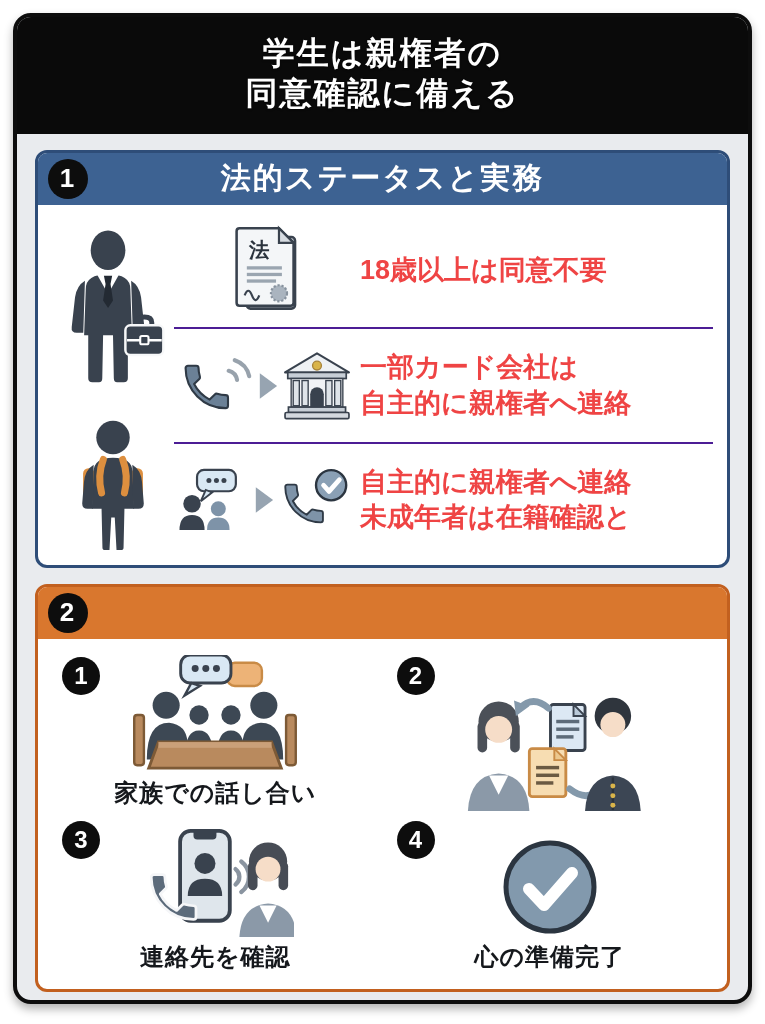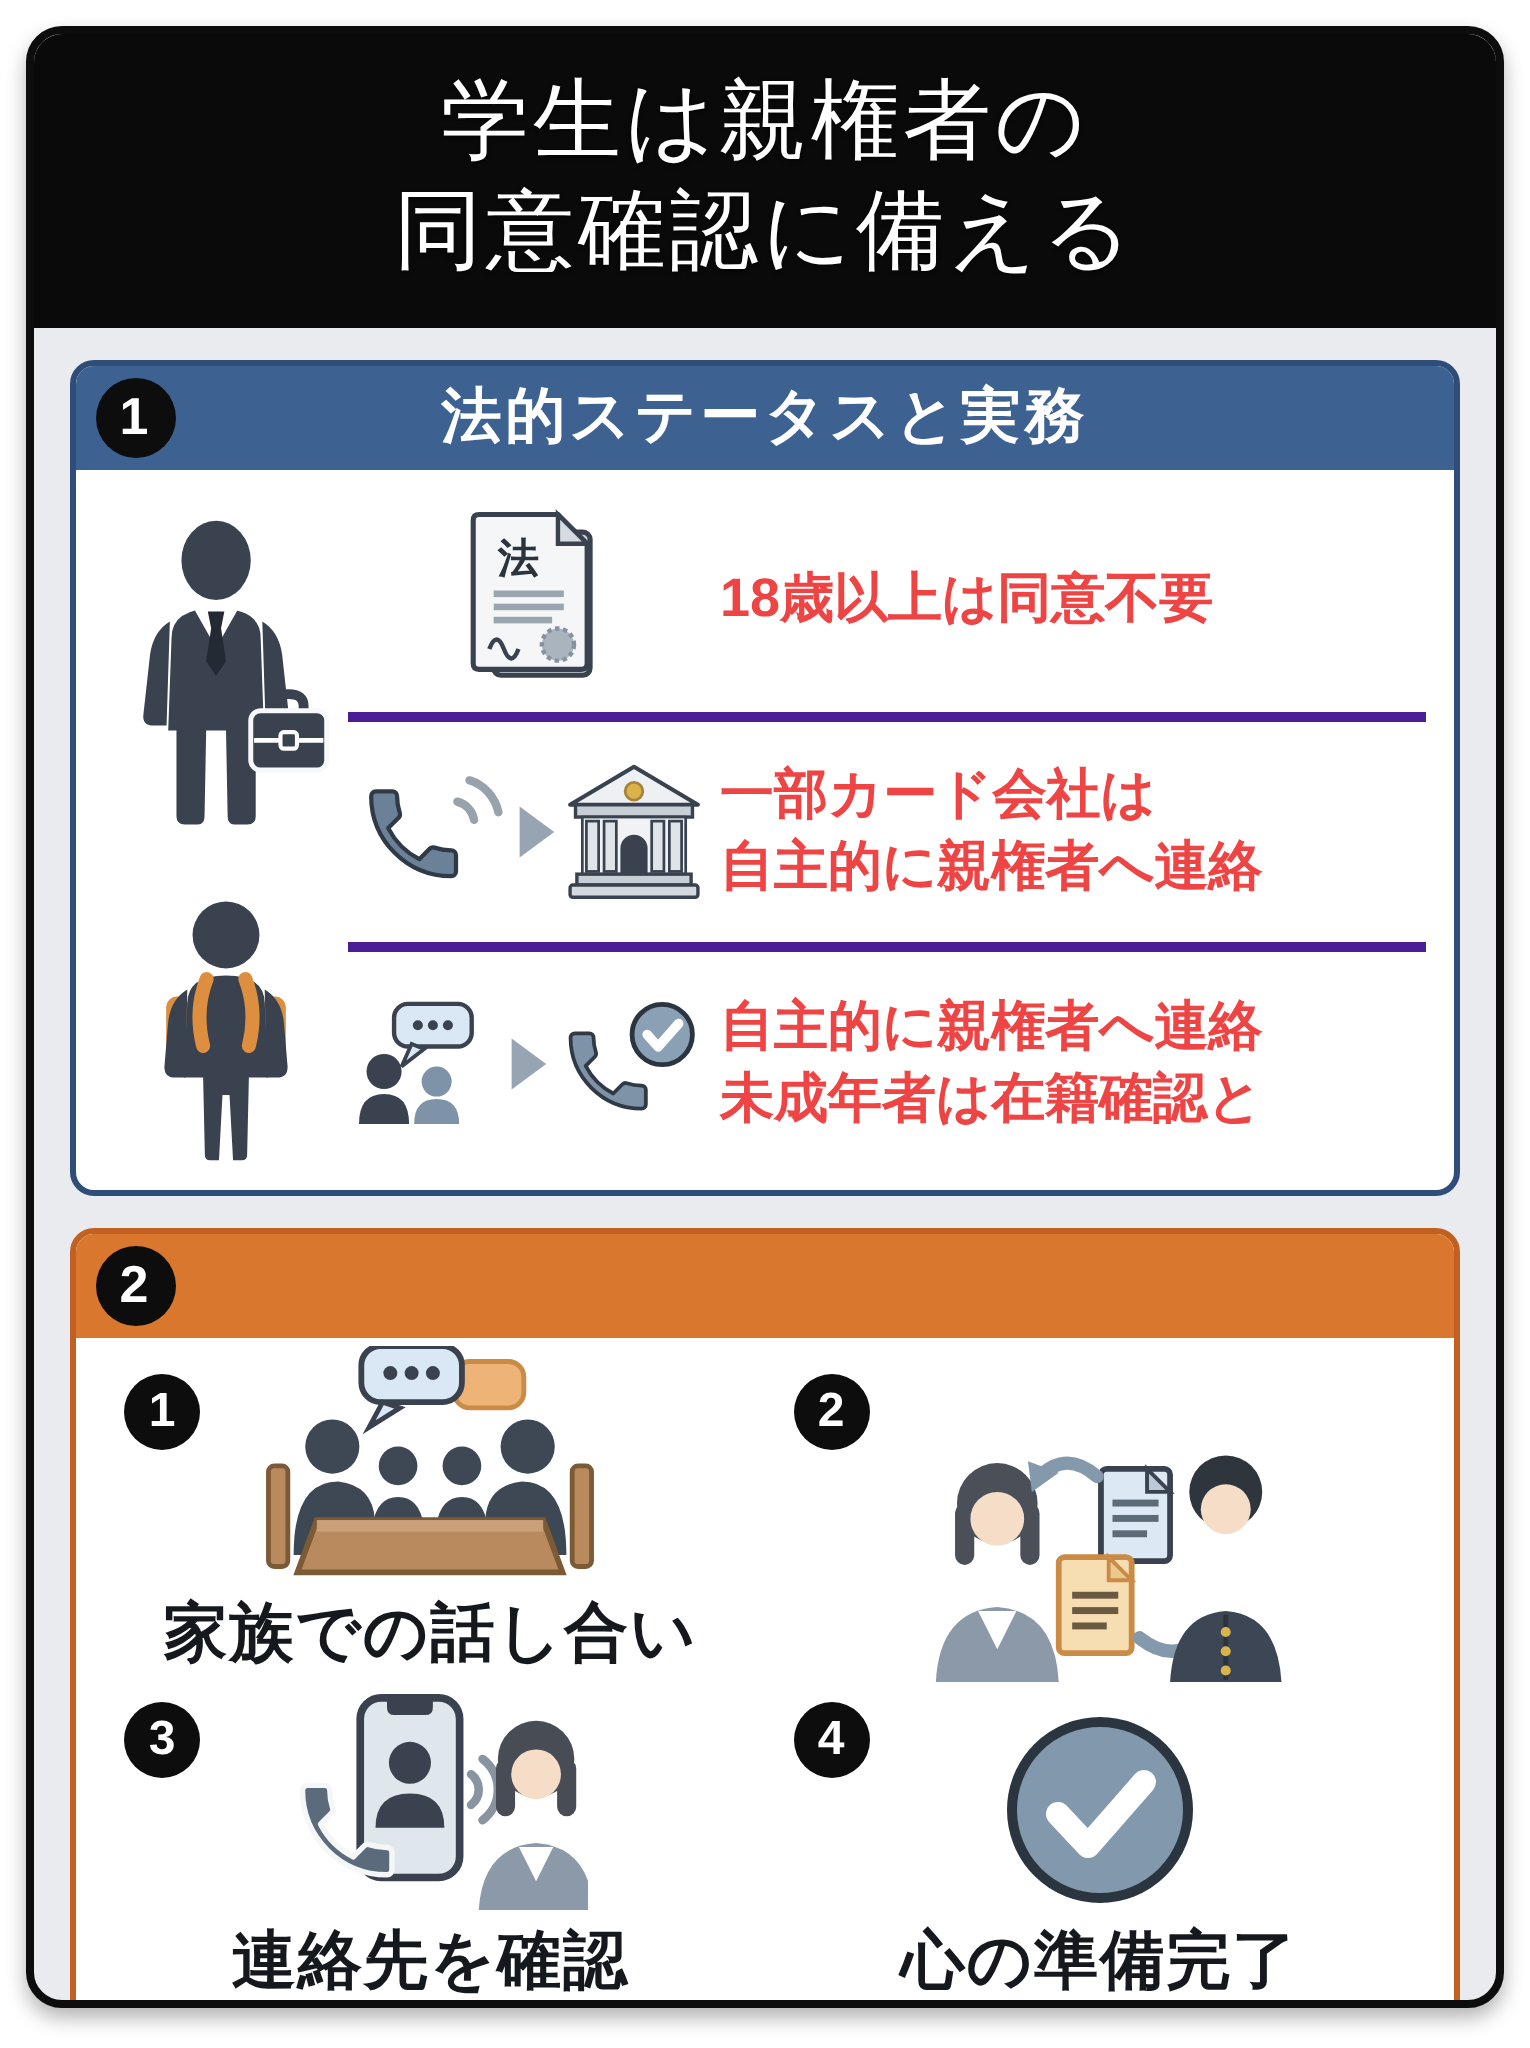--- a/index.html
+++ b/index.html
@@ -11,21 +11,21 @@
   .card {
     position:absolute; left:13px; top:13px; width:739px; height:991px;
     background:#e9ebee; border:4px solid #0d0d0d; border-radius:18px;
     overflow:hidden; box-shadow:0 5px 10px rgba(0,0,0,.30);
   }
   .card-header {
     background:#0a0a0a; color:#ffffff; text-align:center;
     padding:16px 10px 20px;
   }
   .title-line {
-    display:block; font-size:44px; font-weight:normal; line-height:1.26;
+    display:block; font-size:32px; font-weight:bold; line-height:1.26;
     letter-spacing:2px; text-shadow:0 1px 2px rgba(0,0,0,.6);
   }
   
   .section {
     margin:16px 18px 0; border-radius:12px; overflow:hidden;
     background:#ffffff;
   }
   .section.legal { border:3px solid #2e4d78; }
   .section.prep  { border:3px solid #c2601f; }
   .sec-header {
@@ -42,40 +42,40 @@
     font-size:26px; font-weight:bold;
   }
   
   .legal-body { display:flex; padding:10px 14px 8px 14px; min-height:360px; }
   .persons {
     width:122px; flex-shrink:0; display:flex; flex-direction:column;
     align-items:center; justify-content:center; gap:28px; padding-top:4px;
   }
   .rows { flex:1; display:flex; flex-direction:column; }
   .info-row { flex:1; display:flex; align-items:center; min-height:110px; }
-  .info-row + .info-row { border-top:5px solid #4c1d95; }
+  .info-row + .info-row { border-top:2px solid #4c1d95; }
   .row-icons {
     width:180px; flex-shrink:0; display:flex; align-items:center;
     justify-content:center; gap:5px;
   }
   .row-text { font-size:27px; font-weight:bold; color:#ef4444; line-height:1.32; padding-left:6px; }
   .row-text span { display:block; }
   
   .prep-body { display:grid; grid-template-columns:1fr 1fr; padding:8px 10px 14px; }
   .step {
     position:relative; height:164px; display:flex; flex-direction:column;
     align-items:center; justify-content:flex-end;
   }
   .step-badge {
     position:absolute; left:14px; top:10px; width:38px; height:38px;
     border-radius:50%; background:#0d0d0d; color:#fff; display:flex;
     align-items:center; justify-content:center; font-size:24px; font-weight:bold;
   }
   .step-icon { flex:1; display:flex; align-items:flex-end; justify-content:center; width:100%; }
-  .step-label { font-size:32px; font-weight:bold; color:#15181c; padding:4px 0 2px; letter-spacing:1px; }
+  .step-label { font-size:24px; font-weight:bold; color:#15181c; padding:4px 0 2px; letter-spacing:1px; }
   svg { display:block; }
 </style>
 </head>
 <body>
 
 <div class="page">
   <div class="card">
 
     <div class="card-header">
       <span class="title-line">学生は親権者の</span>

